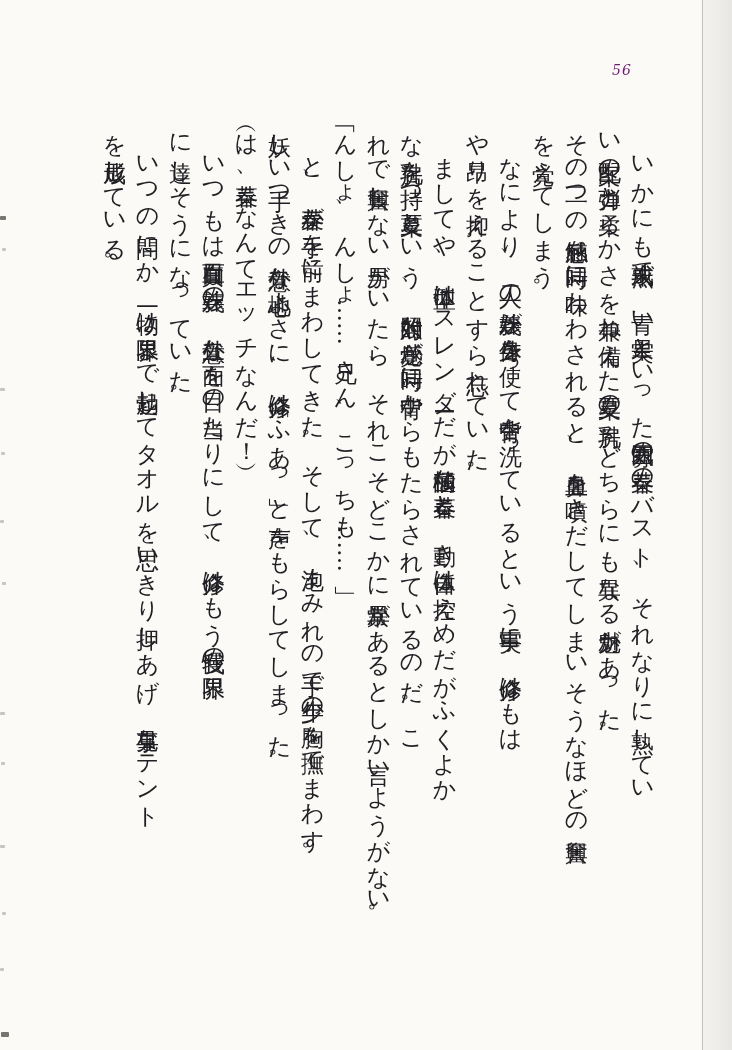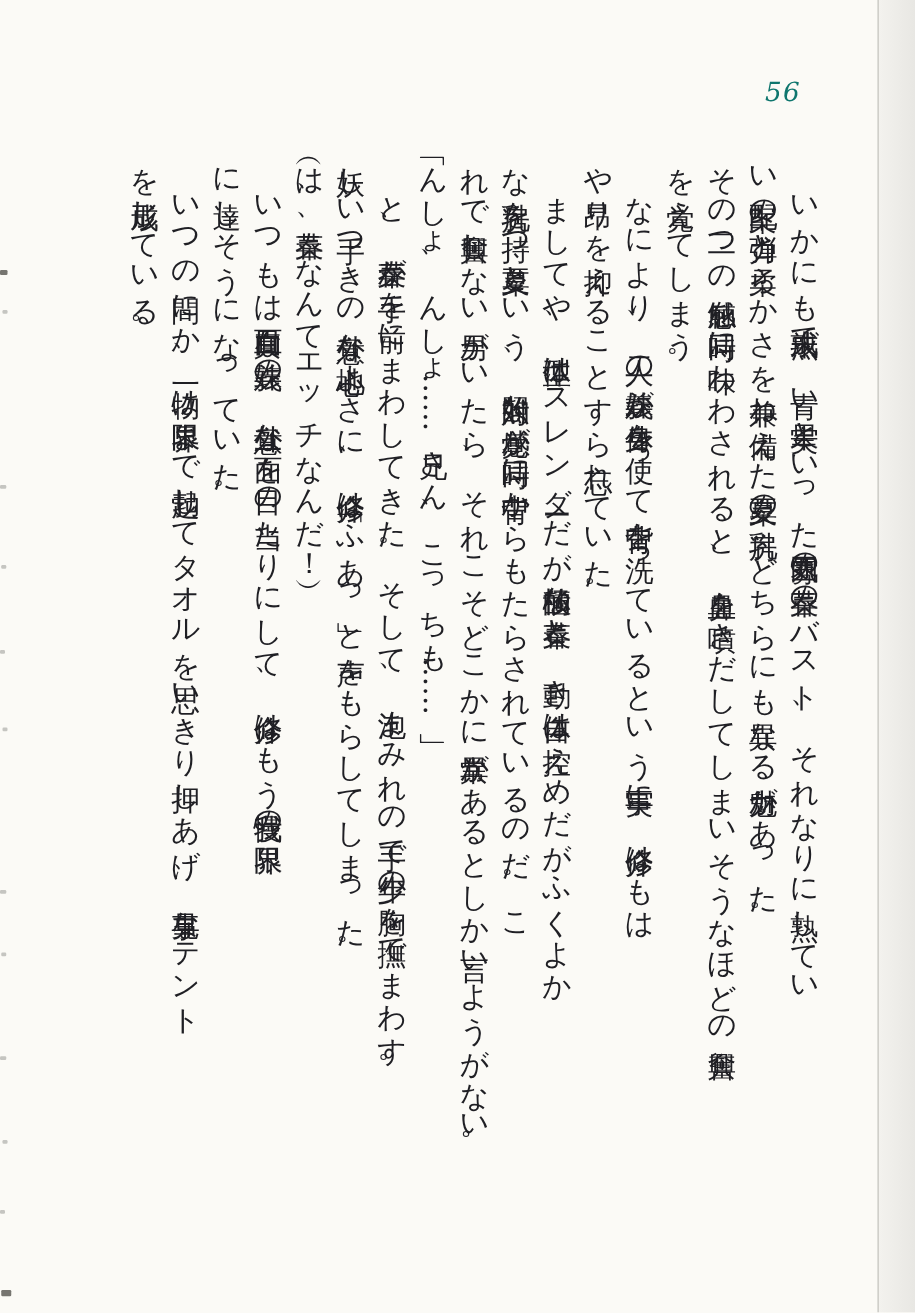--- a/index.html
+++ b/index.html
@@ -6,22 +6,22 @@
   body {
     width: 732px; height: 1050px;
     position: relative; overflow: hidden;
     background: #fbfaf6;
     font-family: "DejaVu Serif", "Liberation Serif", serif;
   }
   .page { position: absolute; inset: 0; background: #fbfaf6; }
 
   .page-number {
     position: absolute; top: 62px; left: 612px;
-    font-size: 21px; font-style: italic;
-    color: #0f766e; letter-spacing: 1px;
+    font-size: 14px; font-style: italic;
+    color: #701a75; letter-spacing: 1px;
   }
 
   .text-columns {
     position: absolute; top: 118px; right: 78px; height: 902px;
     writing-mode: vertical-rl; text-orientation: mixed;
     color: #1f1f24;
   }
   .text-columns p {
     margin: 0 0 0 10px;
     font-size: 23px; line-height: 1;

